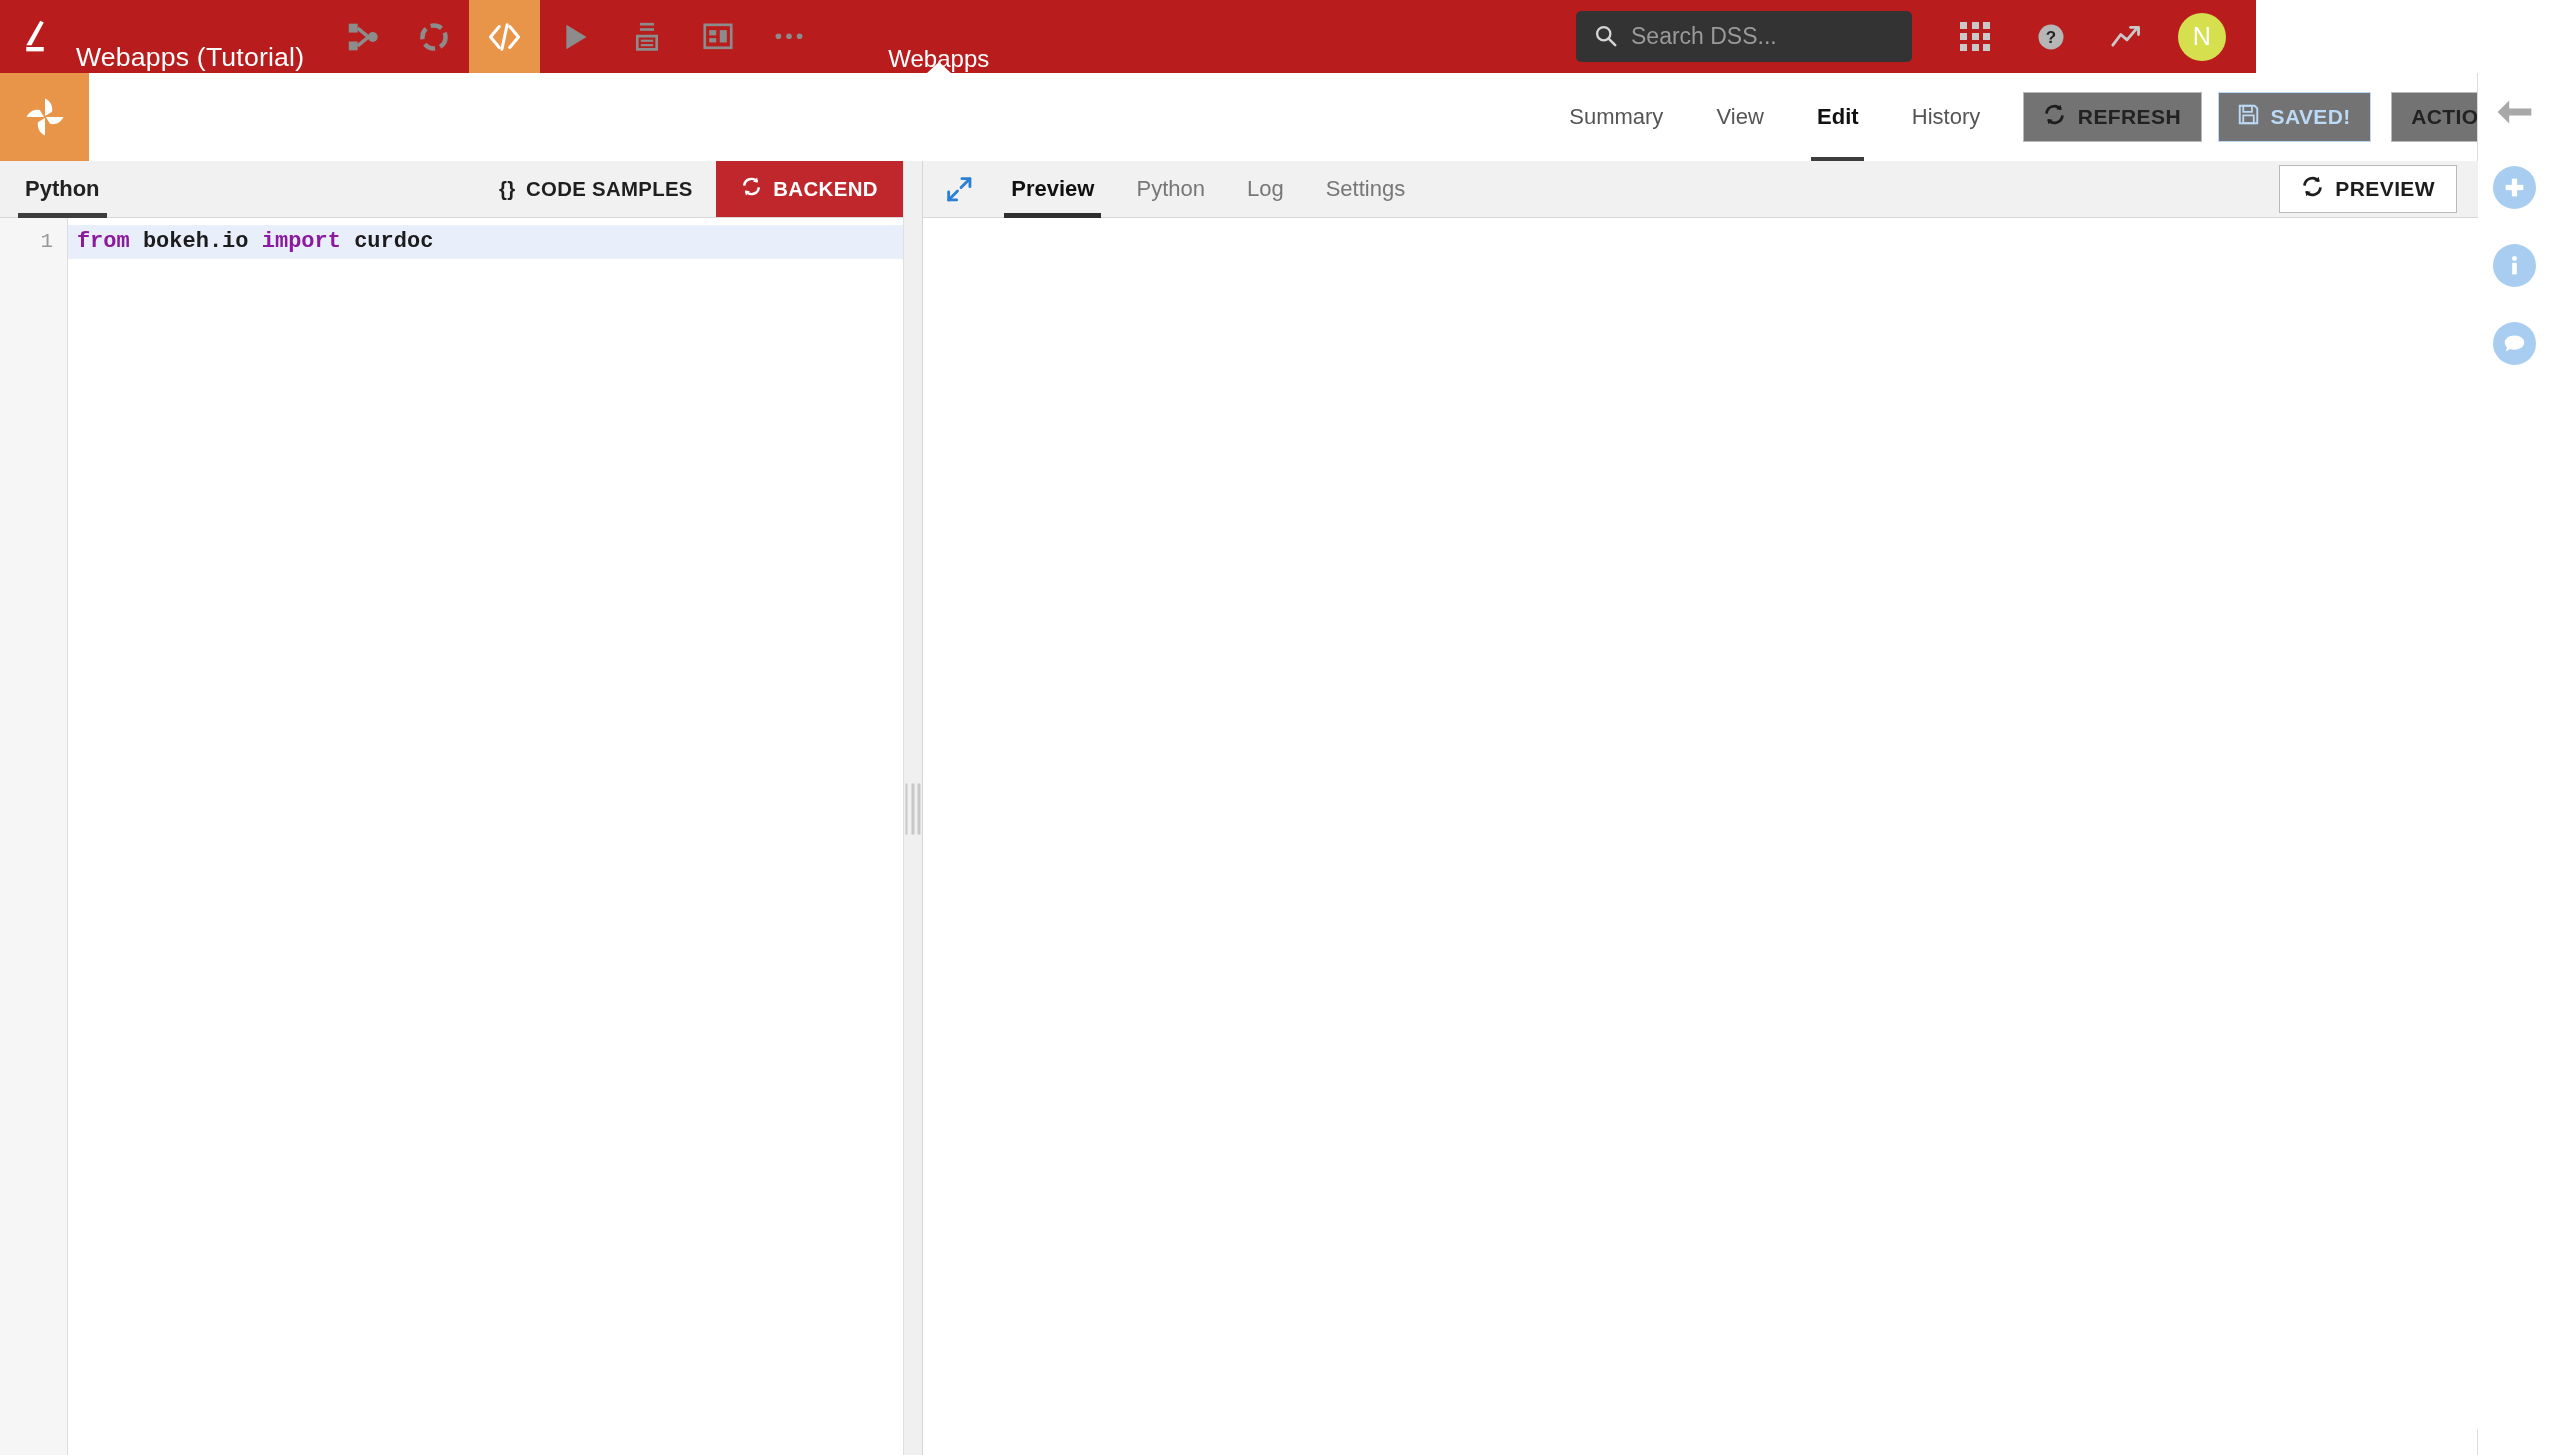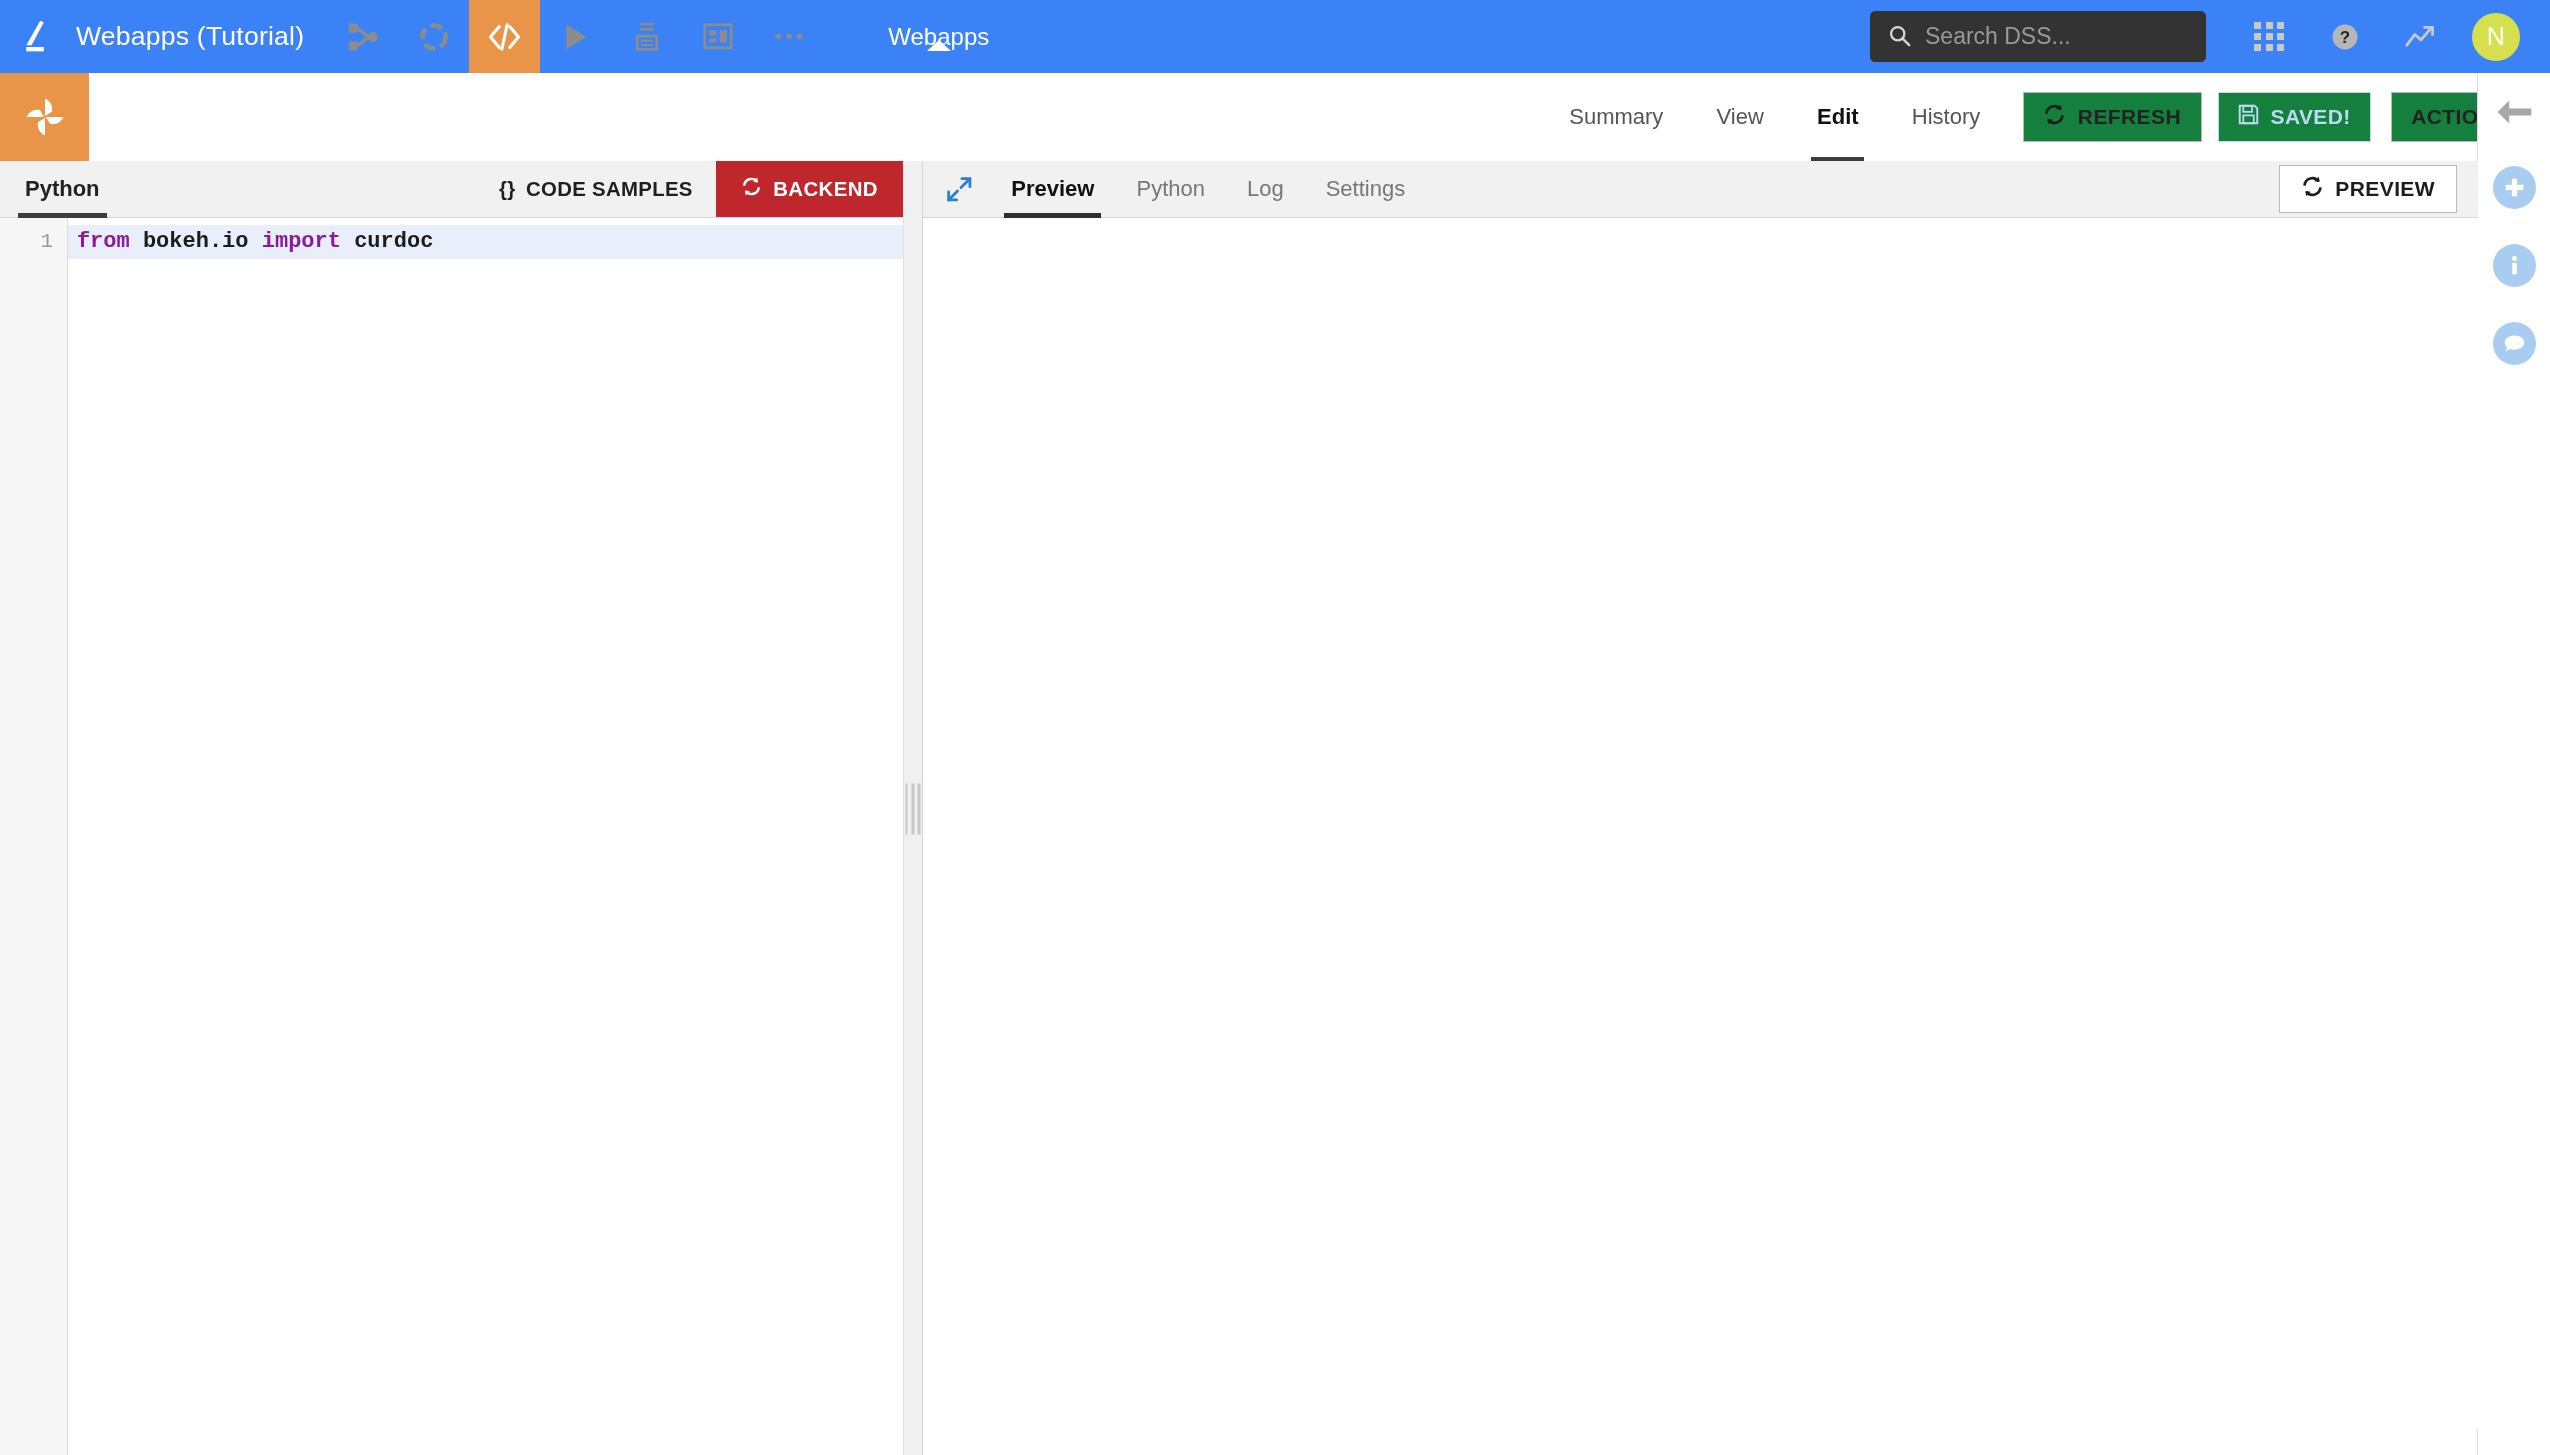--- a/index.html
+++ b/index.html
@@ -6,23 +6,23 @@
   html, body {
     width: 2550px; height: 1456px;
     font-family: "Liberation Sans", sans-serif;
     background: #ffffff;
     overflow: hidden;
   }
 
   
   .topnav {
     position: absolute; top: 0; left: 0;
-    width: 2550px; height: 73px;
-    background: #3b82f6;
-    display: flex; align-items: center;
+    width: 2256px; height: 73px;
+    background: #b91c1c;
+    display: flex; align-items: flex-end;
   }
   .brand-logo {
     width: 76px; height: 73px;
     display: flex; align-items: center; justify-content: center;
   }
   .project-title {
     display: flex; align-items: center;
     color: #ffffff; font-size: 26.6px; letter-spacing: 0.2px;
     padding-right: 23px;
     white-space: nowrap;
@@ -107,21 +107,21 @@
     padding: 0 26.6px; height: 88px;
     display: flex; align-items: center; position: relative;
     white-space: nowrap;
   }
   .htab.active { color: #111111; font-weight: bold; }
   .htab.active::after {
     content: ""; position: absolute; bottom: 0; left: 21px; right: 21px;
     height: 4.4px; background: #3d3d3d;
   }
   .hbtn {
-    height: 50px; border: 0.9px solid #b9b9b9; background: #15803d;
+    height: 50px; border: 0.9px solid #b9b9b9; background: #737373;
     display: flex; align-items: center; gap: 11.5px;
     padding: 0 19.5px; font-size: 21px; font-weight: bold;
     color: #222222; letter-spacing: 0.4px; white-space: nowrap;
     margin-left: 16px;
   }
   .hbtn.saved { border-color: #bcd9f5; color: #bcd9f5; }
   .hbtn.actions { margin-left: 19.5px; margin-right: 21px; }
 
   
   .rightrail {

